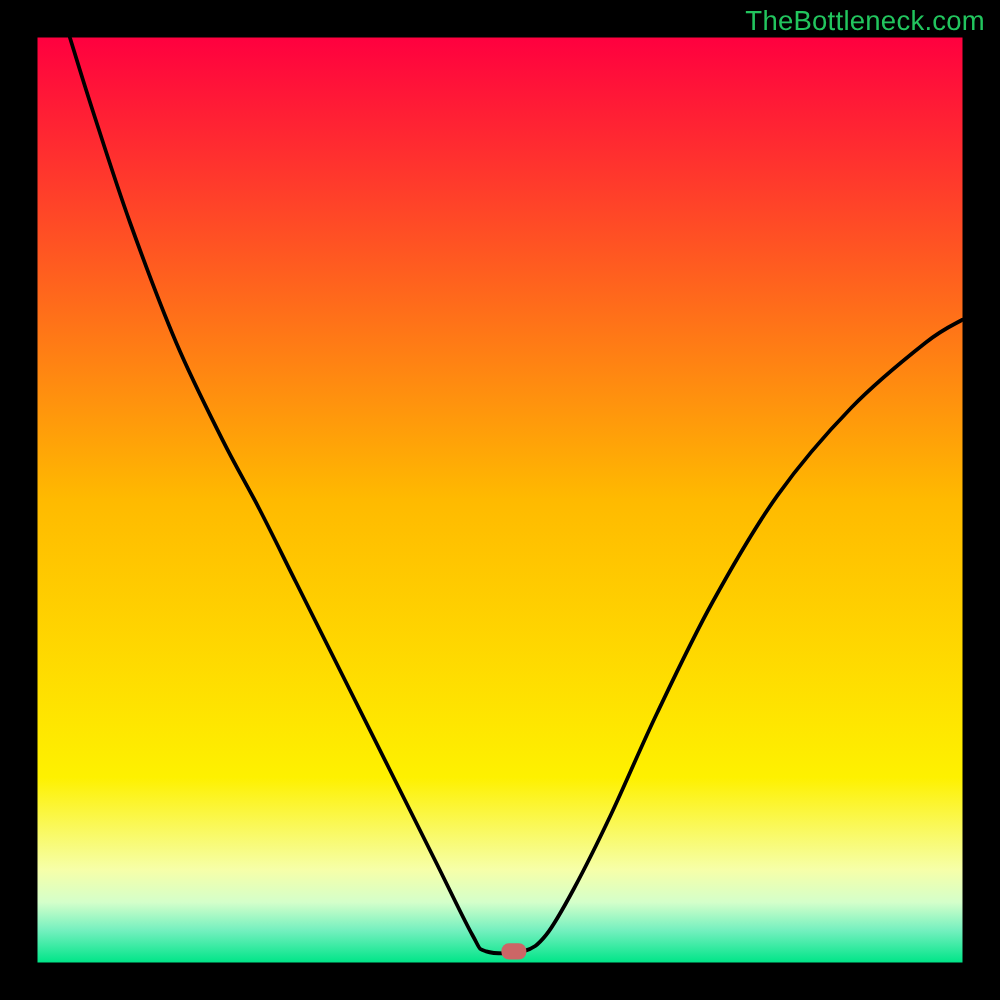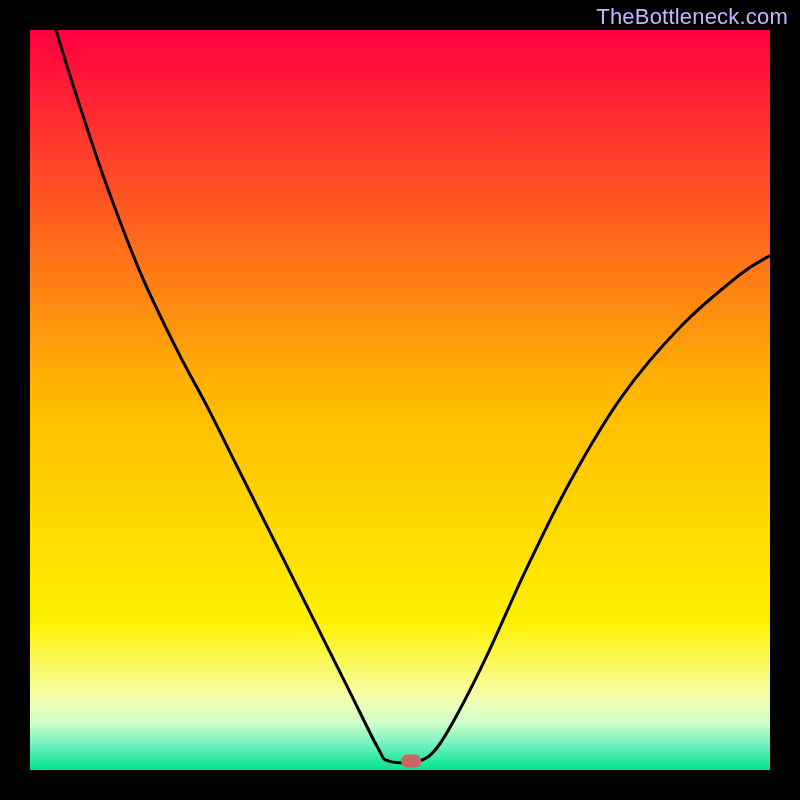--- a/index.html
+++ b/index.html
@@ -14,21 +14,21 @@
   .outer {
     position: relative;
     width: 800px;
     height: 800px;
     background: #000;
   }
   .watermark {
     position: absolute;
     top: 4px;
     right: 12px;
-    color: #c4b5fd;
+    color: #22c55e;
     font-size: 22px;
     letter-spacing: 0.2px;
     z-index: 5;
   }
   svg {
     position: absolute;
     top: 0;
     left: 0;
   }
 </style>

